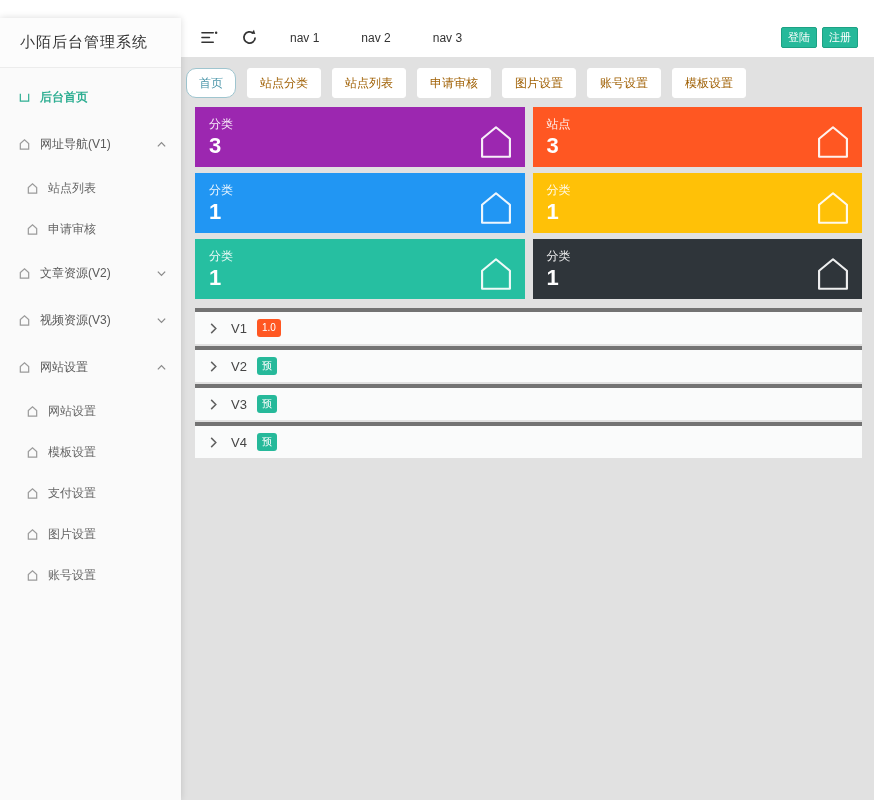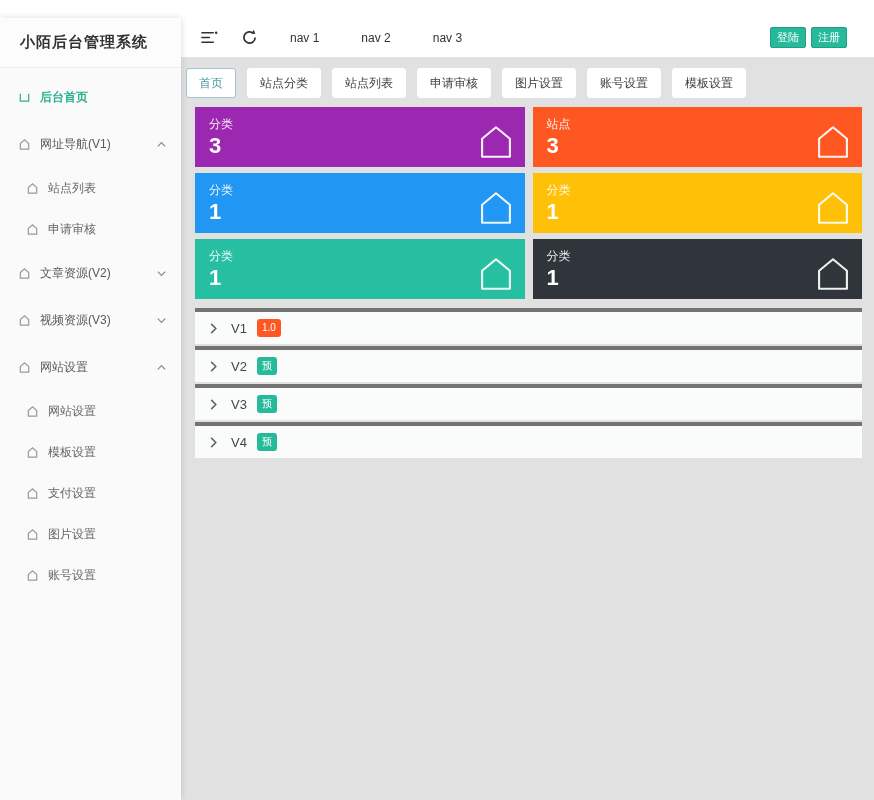--- a/index.html
+++ b/index.html
@@ -12,21 +12,21 @@
 
   
   .sidebar {
     position:absolute; left:0; top:18px; width:181px; height:782px;
     background:#fafafa; box-shadow:0 0 7px rgba(0,0,0,.14); z-index:5;
   }
   .sidebar-header {
     height:50px; display:flex; align-items:center; padding:0 20px;
     border-bottom:1px solid #ececec; background:#fcfcfc;
   }
-  .app-title { font-size:15px; font-weight:bold; color:#333; letter-spacing:1px; white-space:nowrap; }
+  .app-title { font-size:15px; font-weight:normal; color:#333; letter-spacing:1px; white-space:nowrap; }
   .menu { padding-top:6px; }
   .menu-item {
     display:flex; align-items:center; gap:9px; padding:15px 14px 15px 18px;
     font-size:12px; color:#595959; cursor:pointer; position:relative;
   }
   .menu-item.sub { padding:12px 14px 12px 26px; color:#666; }
   .menu-item.active { color:#2eae92; font-weight:bold; }
   .mi-icon { display:inline-flex; width:13px; height:13px; flex:0 0 13px; }
   .mi-icon svg { width:13px; height:13px; stroke:#9a9a9a; fill:none; stroke-width:1.3; }
   .menu-item.active .mi-icon svg { stroke:#2eae92; }
@@ -36,36 +36,36 @@
 
   
   .topbar {
     position:absolute; left:181px; top:18px; width:693px; height:39px;
     background:#fff; display:flex; align-items:center; z-index:3;
   }
   .tb-icon { display:inline-flex; align-items:center; justify-content:center; width:40px; height:39px; cursor:pointer; }
   .tb-icon.menu-toggle { margin-left:8px; }
   .tb-nav { font-size:12px; color:#333; margin:0 21px; cursor:pointer; white-space:nowrap; }
   .tb-nav:first-of-type { margin-left:28px; }
-  .tb-right { margin-left:auto; display:flex; align-items:center; padding-right:27px; gap:5px; }
+  .tb-right { margin-left:auto; display:flex; align-items:center; padding-right:16px; gap:5px; }
   .tb-btn {
     font-size:11px; color:#fff; background:#26b99a; border:1px solid #1da184;
     padding:3px 6px; border-radius:2px; cursor:pointer; line-height:13px;
     font-family:inherit;
   }
 
   
   .content { position:absolute; left:181px; top:57px; width:693px; height:743px; z-index:2; }
 
   .tabs { display:flex; gap:11px; padding:11px 0 0 5px; }
   .tab {
-    background:#fff; color:#404040; font-size:12px; height:30px; line-height:28px;
+    background:#fff; color:#a16207; font-size:12px; height:30px; line-height:28px;
     padding:0 12px; border:1px solid #fff; border-radius:3px; cursor:pointer; white-space:nowrap;
   }
-  .tab.active { color:#4f98ab; border-color:#9fc5cf; }
+  .tab.active { color:#4f98ab; border-color:#9fc5cf;border-radius:10px; }
 
   .cards {
     display:grid; grid-template-columns:1fr 1fr; gap:6px 8px;
     margin:9px 12px 0 14px;
   }
   .card { height:60px; padding:9px 14px; position:relative; color:#fff; overflow:hidden; cursor:pointer; }
   .card .c-label { font-size:12px; opacity:.92; }
   .card .c-value { font-size:22px; font-weight:bold; line-height:24px; margin-top:1px; }
   .card .c-icon { position:absolute; right:9px; bottom:7px; display:inline-flex; }
   .card .c-icon svg { width:40px; height:36px; stroke:#fff; fill:none; stroke-width:1.3; opacity:.92; }

